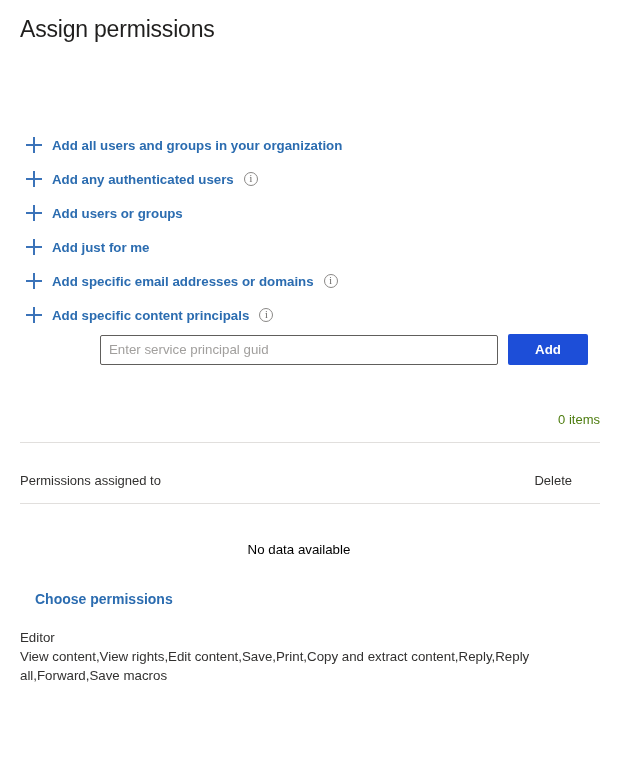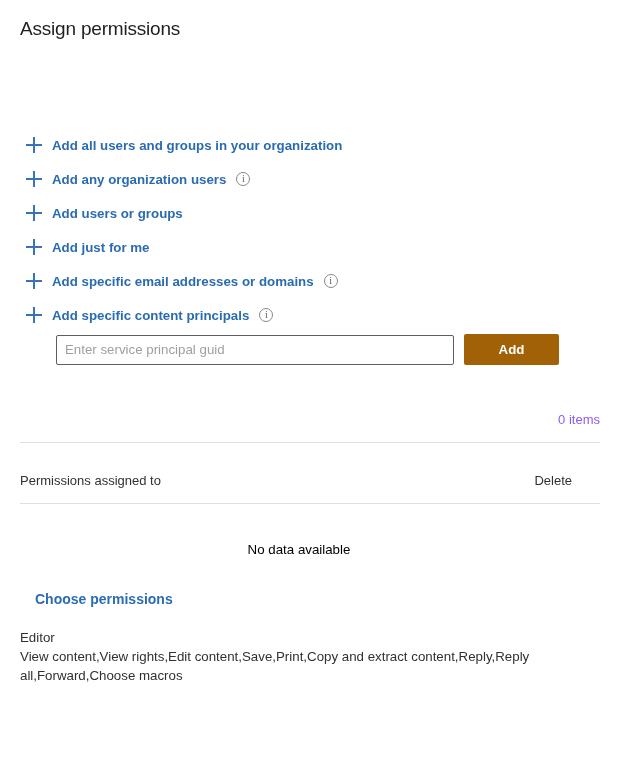--- a/index.html
+++ b/index.html
@@ -23,21 +23,21 @@
     height: 759px;
     box-sizing: border-box;
     padding: 0;
   }
 
   
   .page-title {
     position: absolute;
     left: 20px;
     top: 12px;
-    font-size: 19px;
+    font-size: 23px;
     font-weight: 400;
     letter-spacing: -0.2px;
     color: #201f1e;
     line-height: 34px;
   }
 
   
   .description {
     position: absolute;
     left: 20px;
@@ -128,48 +128,49 @@
     height: 30px;
     box-sizing: border-box;
     border: 1px solid #605e5c;
     border-radius: 2px;
     padding: 0 8px;
     font-family: "Liberation Sans", sans-serif;
     font-size: 13.3px;
     color: #323130;
     background: #ffffff;
     outline: none;
+    margin-left: 44px;
   }
   .guid-input::placeholder {
     color: #a19f9d;
     opacity: 1;
   }
   .add-button {
     margin-left: 10px;
-    width: 95px;
+    width: 80px;
     height: 31px;
-    background: #a16207;
+    background: #1d4ed8;
     border: none;
     border-radius: 2px;
     color: #ffffff;
     font-family: "Liberation Sans", sans-serif;
     font-size: 13.3px;
     font-weight: 700;
     cursor: pointer;
     line-height: 31px;
     padding: 0;
   }
 
   
   .items-count {
     position: absolute;
     right: 25px;
     top: 412px;
     font-size: 13px;
-    color: #8b5cf6;
+    color: #4d7c0f;
   }
 
   
   .divider {
     position: absolute;
     left: 20px;
     width: 580px;
     height: 1px;
     background: #e1dfdd;
   }
@@ -242,21 +243,21 @@
 
   <div class="actions">
 
     <div class="action-row">
       <span class="plus-icon"></span>
       <span class="action-label">Add all users and groups in your organization</span>
     </div>
 
     <div class="action-row">
       <span class="plus-icon"></span>
-      <span class="action-label">Add any organization users</span>
+      <span class="action-label">Add any authenticated users</span>
       <span class="info-icon">
           <span>i</span>
         </span>
     </div>
 
     <div class="action-row">
       <span class="plus-icon"></span>
       <span class="action-label">Add users or groups</span>
     </div>
 
@@ -298,16 +299,16 @@
   </div>
 
   <div class="divider divider-bottom"></div>
 
   <div class="no-data">No data available</div>
 
   <div class="choose-permissions">Choose permissions</div>
 
   <div class="perm-summary">
     <div class="perm-name">Editor</div>
-    <div class="perm-list">View content,View rights,Edit content,Save,Print,Copy and extract content,Reply,Reply all,Forward,Choose macros</div>
+    <div class="perm-list">View content,View rights,Edit content,Save,Print,Copy and extract content,Reply,Reply all,Forward,Save macros</div>
   </div>
 
 </div>
 
 </body></html>

